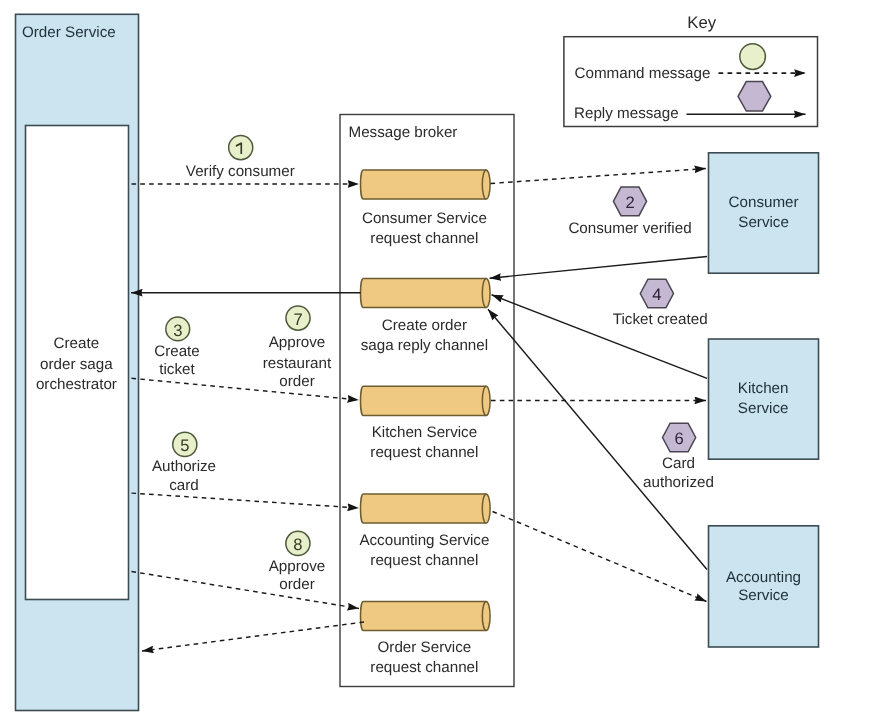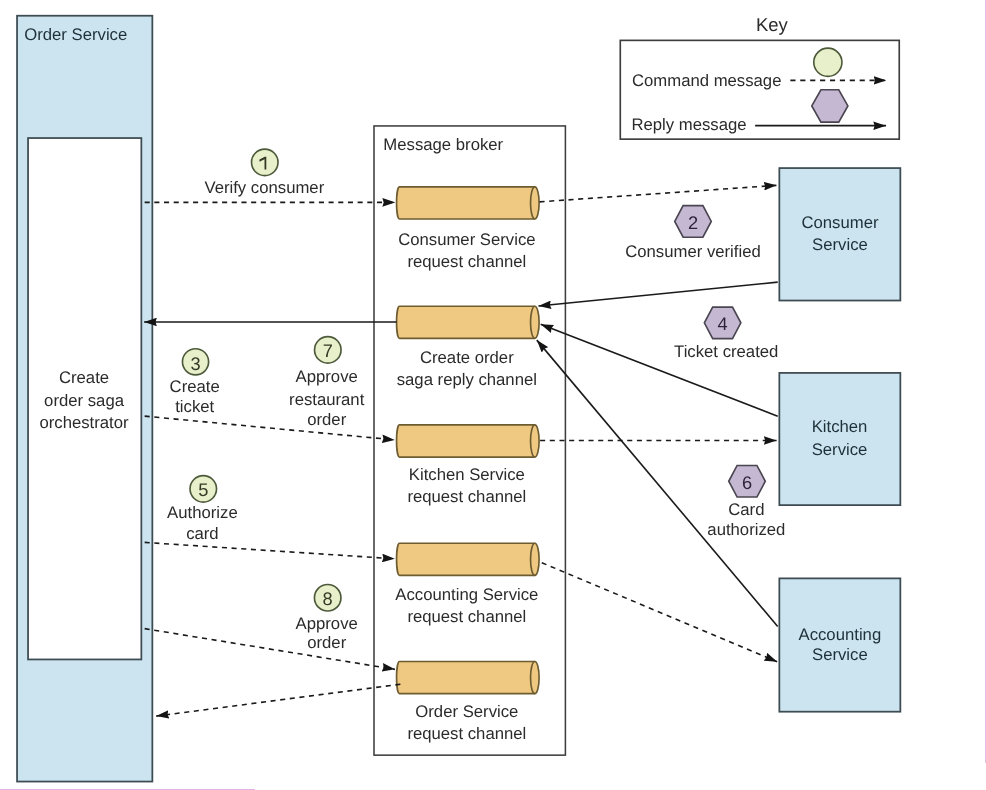--- a/index.html
+++ b/index.html
@@ -1,19 +1,19 @@
 <!DOCTYPE html>
 <html><head>
 <meta charset="utf-8">
 <style>
   html,body{margin:0;padding:0;background:#ffffff;}
   *{-webkit-font-smoothing:antialiased;text-rendering:geometricPrecision;}
   body{width:896px;height:718px;overflow:hidden;
        font-family:"Liberation Sans",sans-serif;}
-  #stage{position:relative;width:896px;height:718px;background:#a21caf;}
+  #stage{position:relative;width:896px;height:718px;background:#c2410c;}
   svg#diagram{display:block;width:896px;height:718px;}
   text{font-family:"Liberation Sans",sans-serif;fill:#2b2b2b;}
   .onblue{fill:#1e3038;}
   .lbl{font-size:15.2px;}
   .num{font-size:16.6px;}
   .numgreen{fill:#333a25;}
   .numpurple{fill:#2d2338;}
   .keytitle{font-size:16.8px;}
 </style>
 </head>

